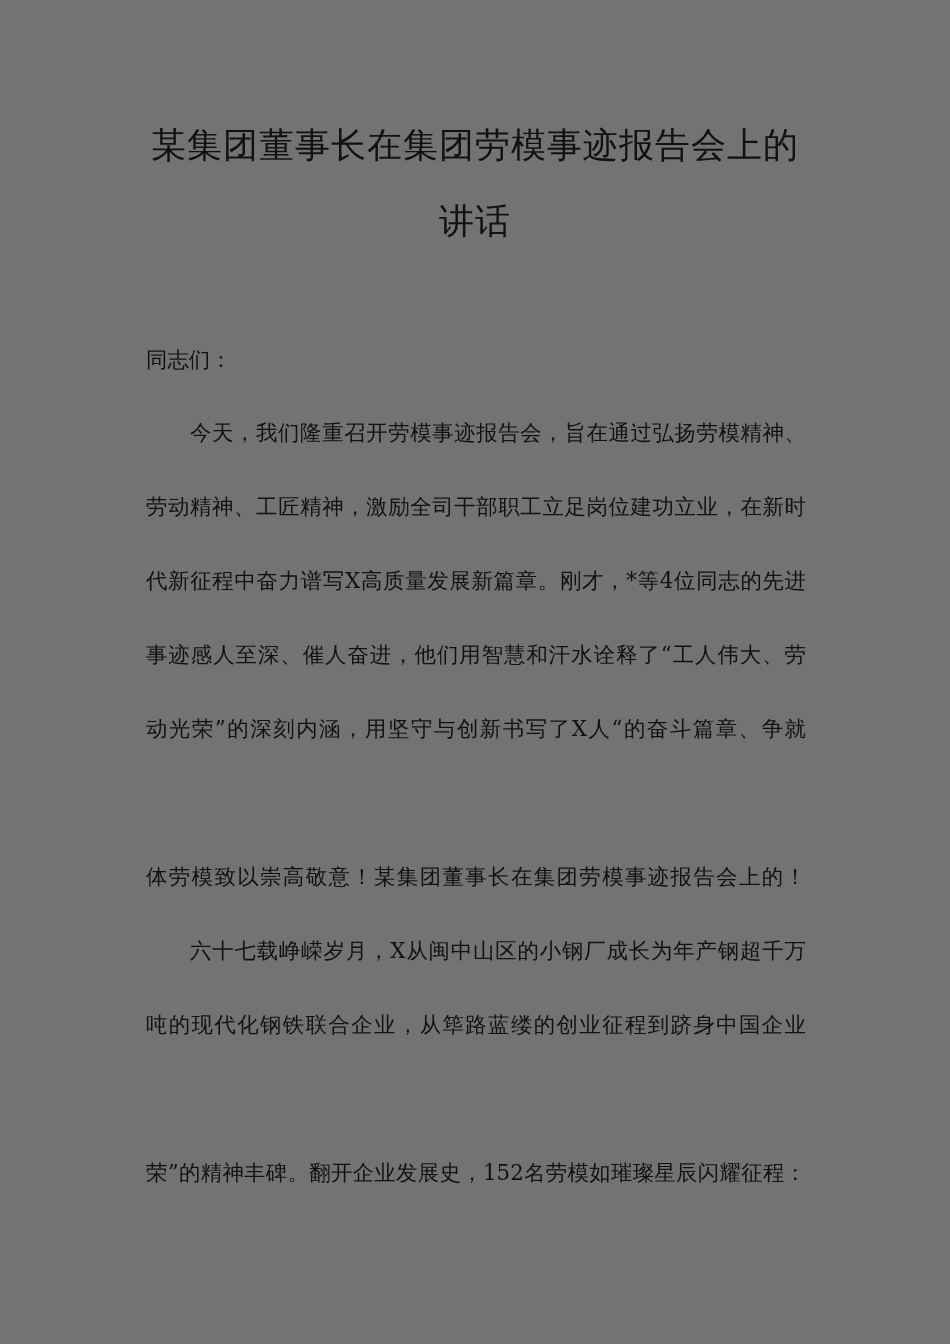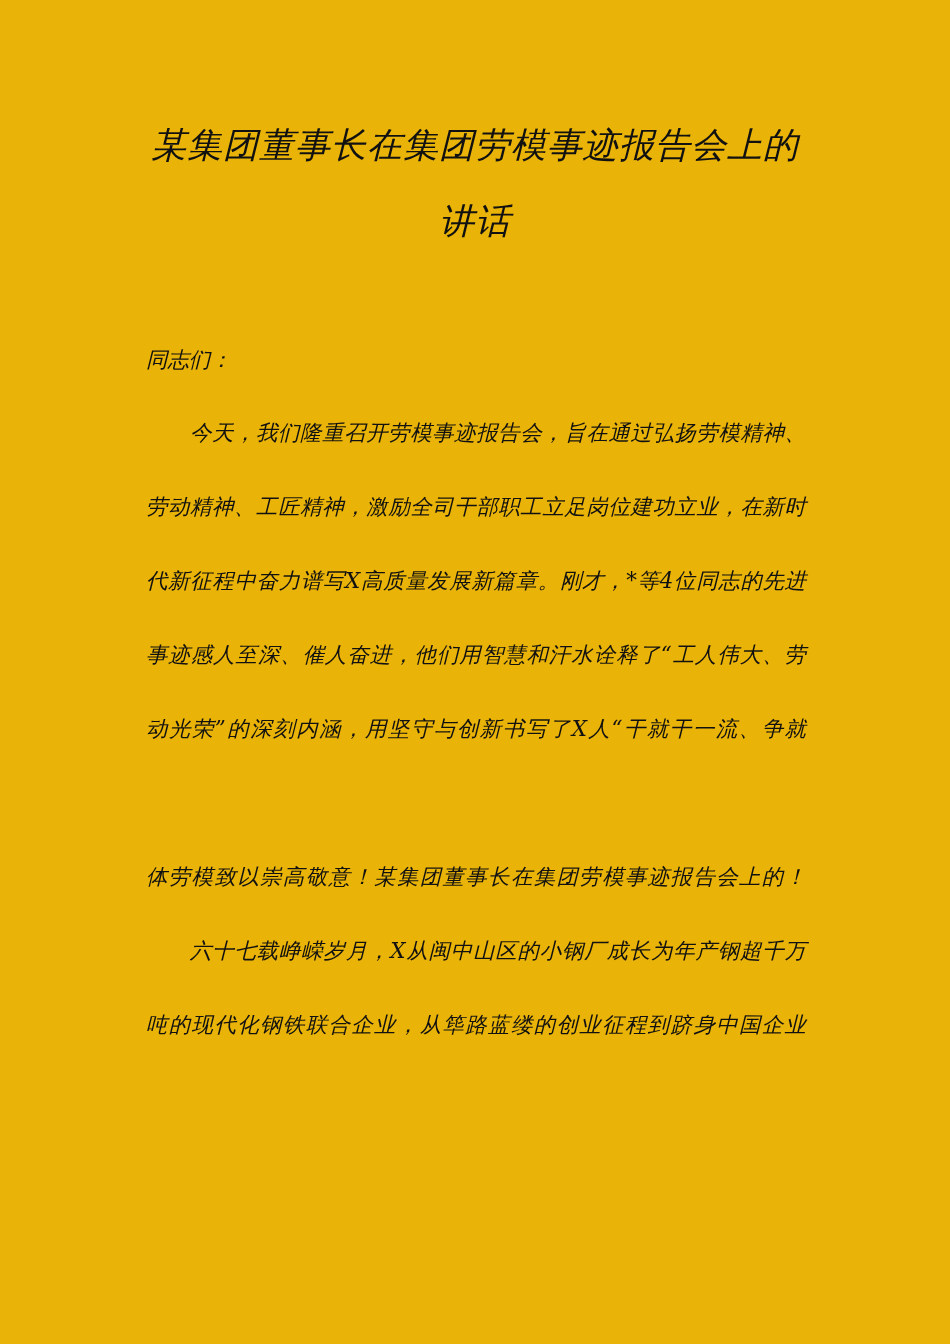--- a/index.html
+++ b/index.html
@@ -13,22 +13,21 @@
     position: relative;
     overflow: hidden;
     font-family: "DejaVu Serif", "Liberation Serif", serif;
     color: #111111;
   }
   .page {
     position: absolute;
     left: 0; top: 0;
     width: 950px;
     height: 1344px;
-    background: #eab308;
-    font-style: italic;
+    background: #737373;
   }
   .title-line {
     position: absolute;
     left: 0;
     width: 950px;
     text-align: center;
     font-size: 35px;
     letter-spacing: 1px;
     color: #111111;
     white-space: nowrap;
@@ -55,19 +54,20 @@
 
   <div class="title-line title-1">某集团董事长在集团劳模事迹报告会上的</div>
   <div class="title-line title-2">讲话</div>
 
   <div class="line short" style="top:345px;">同志们：</div>
 
   <div class="line indent" style="top:418px;">今天，我们隆重召开劳模事迹报告会，旨在通过弘扬劳模精神、</div>
   <div class="line" style="top:492px;">劳动精神、工匠精神，激励全司干部职工立足岗位建功立业，在新时</div>
   <div class="line" style="top:566px;">代新征程中奋力谱写X高质量发展新篇章。刚才，*等4位同志的先进</div>
   <div class="line" style="top:640px;">事迹感人至深、催人奋进，他们用智慧和汗水诠释了“工人伟大、劳</div>
-  <div class="line" style="top:714px;">动光荣”的深刻内涵，用坚守与创新书写了X人“干就干一流、争就</div>
+  <div class="line" style="top:714px;">动光荣”的深刻内涵，用坚守与创新书写了X人“的奋斗篇章、争就</div>
   <div class="line" style="top:862px;">体劳模致以崇高敬意！某集团董事长在集团劳模事迹报告会上的！</div>
 
   <div class="line indent" style="top:936px;">六十七载峥嵘岁月，X从闽中山区的小钢厂成长为年产钢超千万</div>
   <div class="line" style="top:1010px;">吨的现代化钢铁联合企业，从筚路蓝缕的创业征程到跻身中国企业</div>
+  <div class="line" style="top:1158px;">荣”的精神丰碑。翻开企业发展史，152名劳模如璀璨星辰闪耀征程：</div>
 
 </div>
 
 </body></html>

